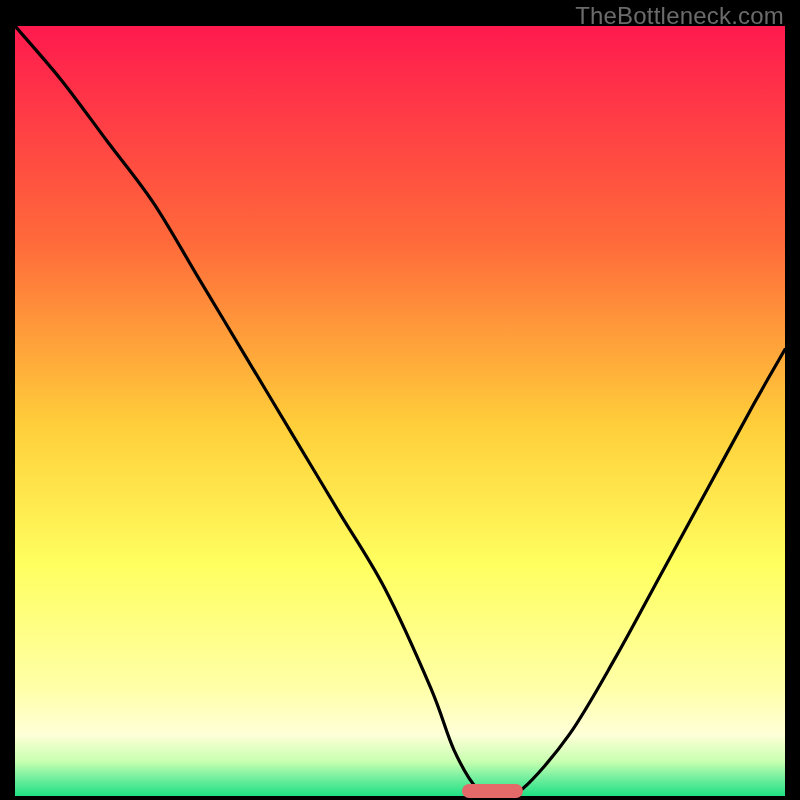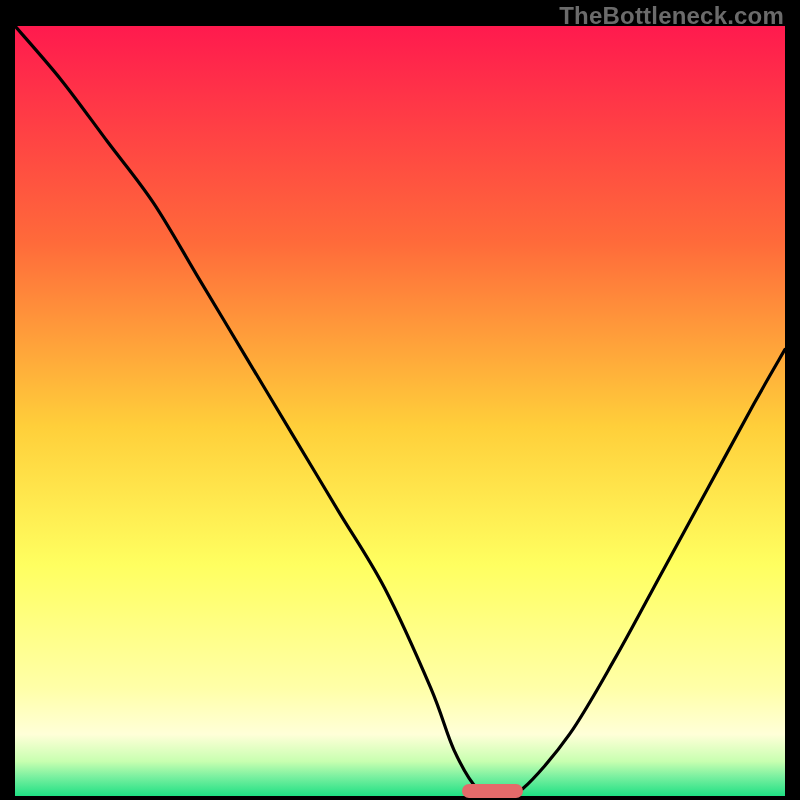--- a/index.html
+++ b/index.html
@@ -25,21 +25,21 @@
     top: 0;
     width: 770px;
     height: 770px;
   }
   .watermark {
     position: absolute;
     top: 2px;
     right: 16px;
     color: #6b6b6b;
     font-size: 24px;
-    font-weight: 700;
+    font-weight: 400;
     letter-spacing: 0.2px;
     user-select: none;
   }
   .marker {
     position: absolute;
     background: #e46a6a;
     border-radius: 8px;
     height: 14px;
   }
 </style>

